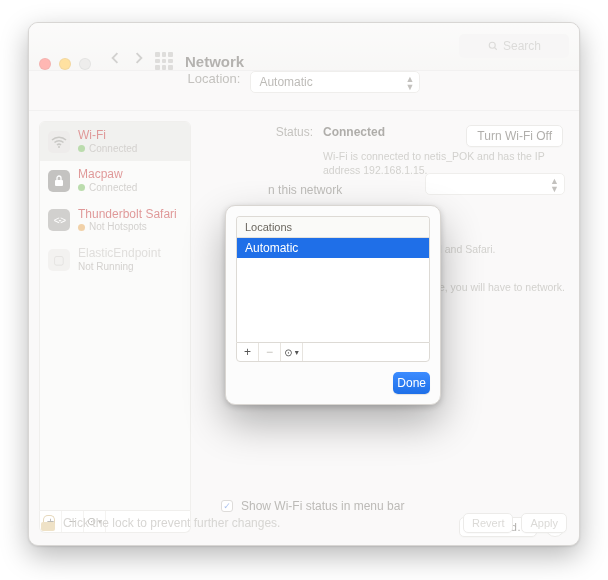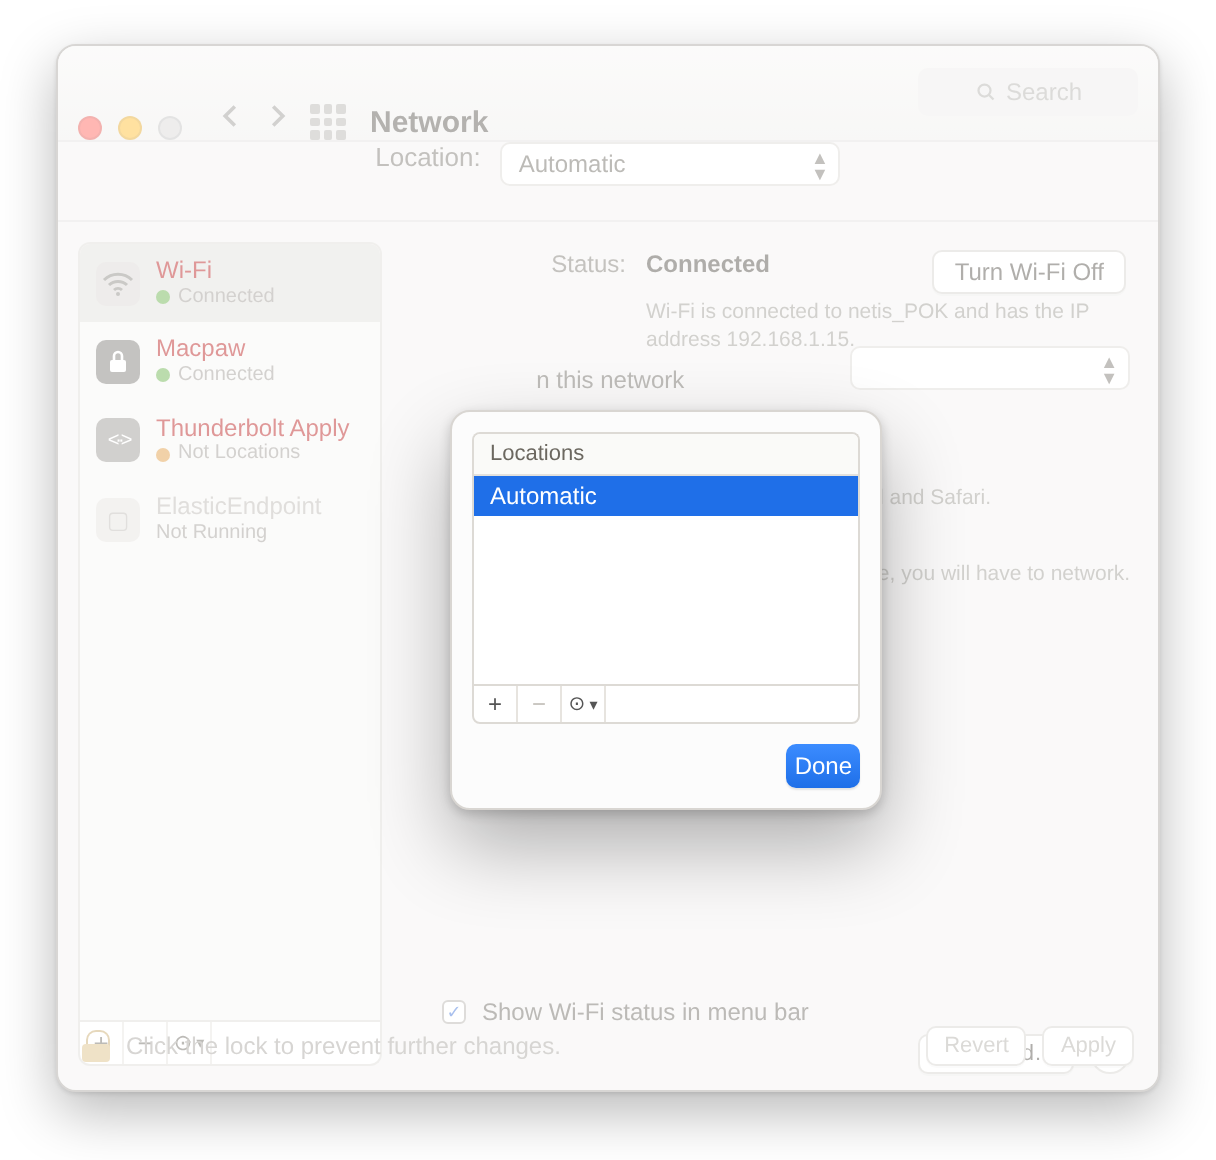--- a/index.html
+++ b/index.html
@@ -239,24 +239,24 @@
             <span class="svc-status">
                 <span class="dot green"></span>
                 <span>Connected</span>
               </span>
           </div>
         </div>
 
         <div class="service">
           <div class="svc-icon ic-tb">&lt;··&gt;</div>
           <div class="svc-text">
-            <span class="svc-name">Thunderbolt Apply</span>
+            <span class="svc-name">Thunderbolt Safari</span>
             <span class="svc-status">
                 <span class="dot orange"></span>
-                <span>Not Locations</span>
+                <span>Not Hotspots</span>
               </span>
           </div>
         </div>
 
         <div class="service dim">
           <div class="svc-icon ic-elas">▢</div>
           <div class="svc-text">
             <span class="svc-name">ElasticEndpoint</span>
             <span class="svc-status">
                 <span>Not Running</span>

